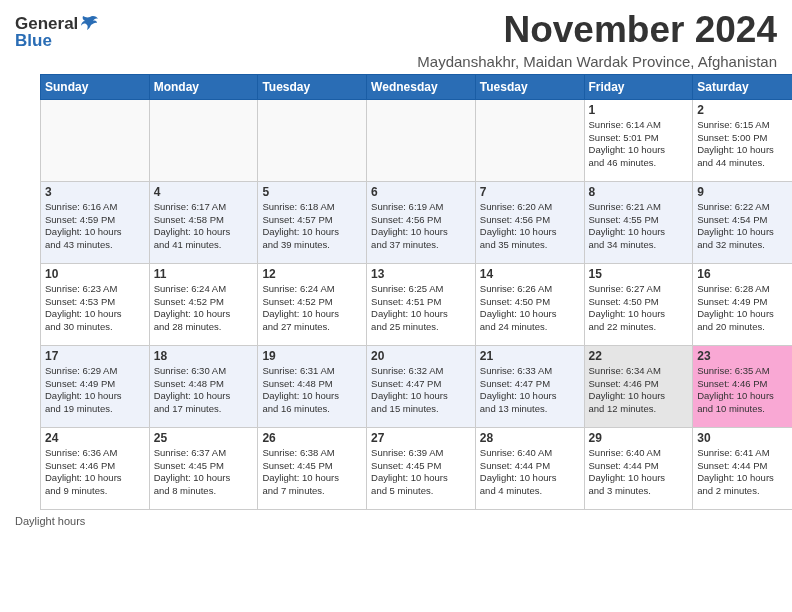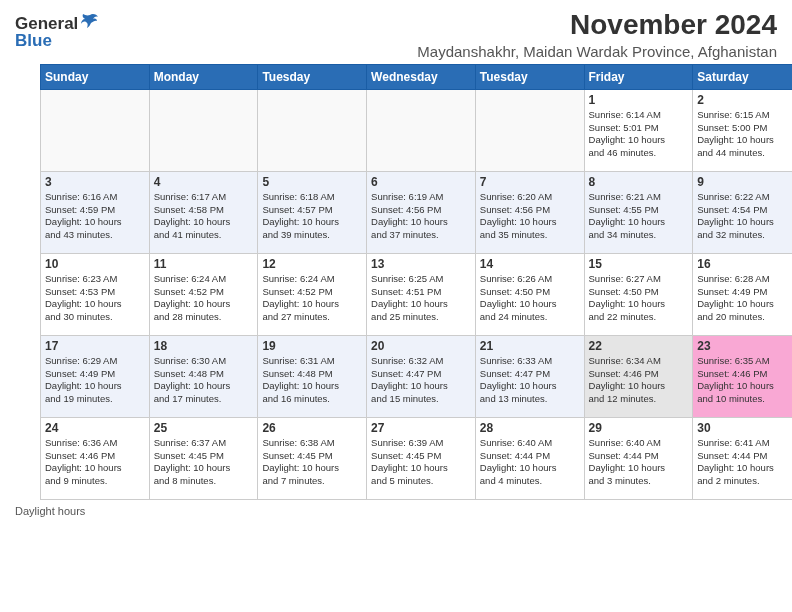--- a/index.html
+++ b/index.html
@@ -24,21 +24,21 @@
     .logo {
       display: flex;
       flex-direction: column;
       align-items: flex-start;
       margin-top: 4px;
     }
     .title-section {
       text-align: right;
     }
     .month-title {
-      font-size: 28px;
+      font-size: 37px;
       font-weight: bold;
       color: #333;
       line-height: 1.1;
     }
     .location-title {
       font-size: 15px;
       color: #555;
       margin-top: 2px;
     }
     .calendar-table {
@@ -86,21 +86,21 @@
       color: #333;
     }
     .footer {
       margin-top: 5px;
       font-size: 11px;
       color: #555;
       text-align: left;
     }
     .logo-container {
       display: flex;
-      align-items: flex-start;
+      align-items: flex-end;
     }
   </style>
 </head>
 <body>
 
 <div class="page">
   <div class="header">
     <div class="logo">
       <div class="logo-container">
         <span style="font-size:17px;font-weight:bold;color:#333;">General</span>

